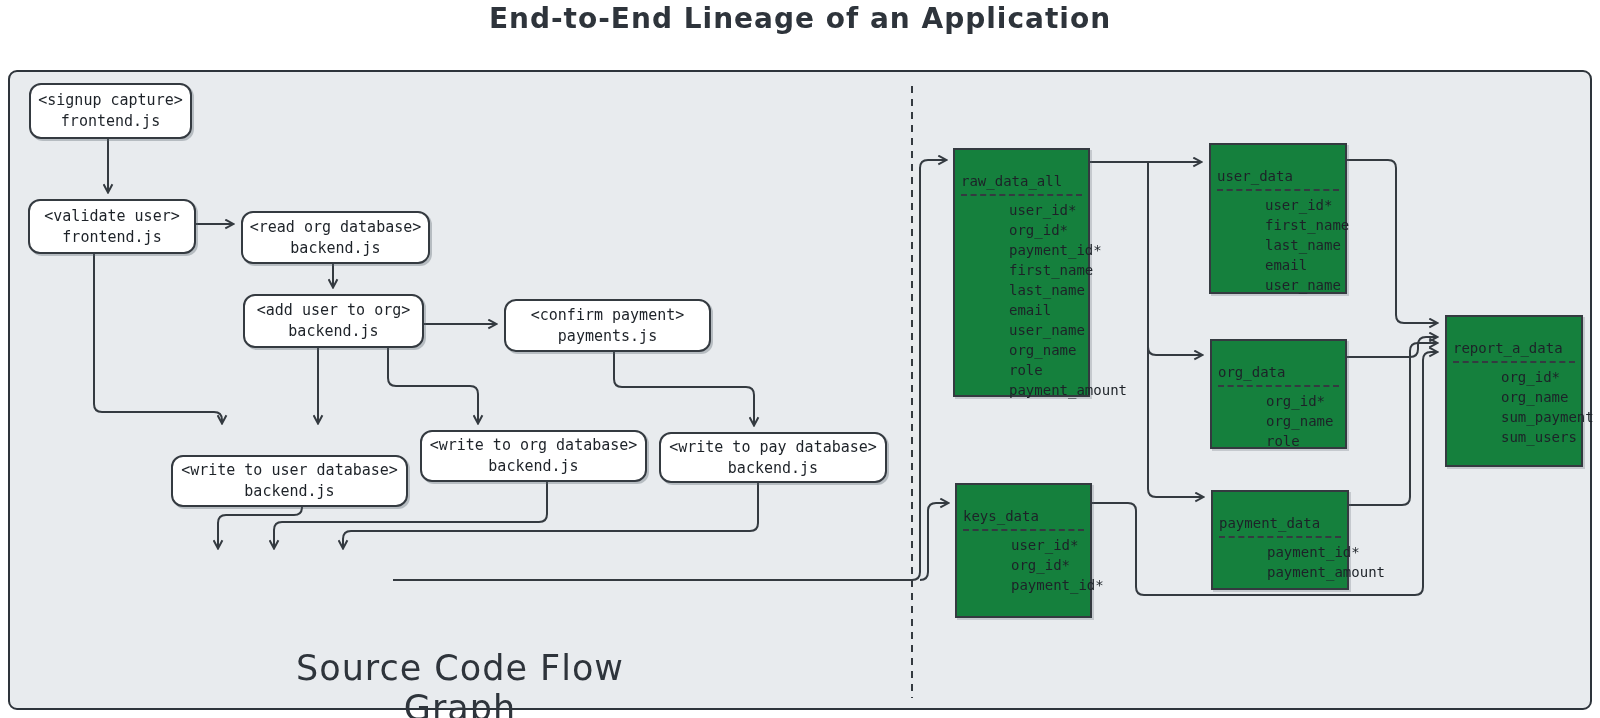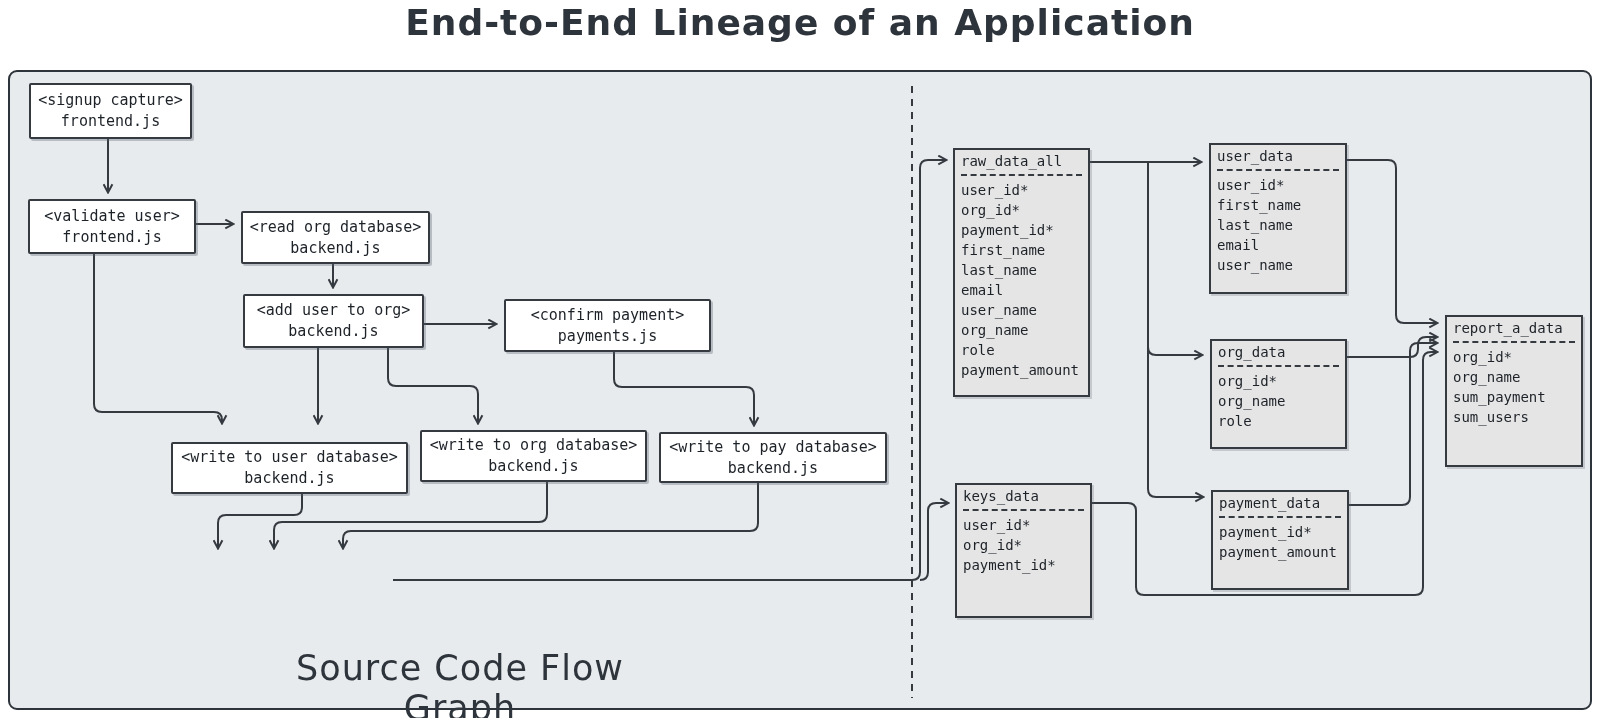--- a/index.html
+++ b/index.html
@@ -1,34 +1,34 @@
 <!DOCTYPE html>
 <html><head>
 <meta charset="utf-8">
 <style>
   html,body{margin:0;padding:0;background:#ffffff;}
   .canvas{position:relative;width:1600px;height:718px;background:#ffffff;overflow:hidden;
           font-family:"DejaVu Sans",sans-serif;color:#2b3137;}
   .title{position:absolute;left:0;top:2px;width:1600px;text-align:center;
-         font-size:36px;font-weight:bold;letter-spacing:1px;color:#2e343b;
+         font-size:28px;font-weight:bold;letter-spacing:1px;color:#2e343b;
          font-family:"DejaVu Sans",sans-serif;}
   .panel{position:absolute;left:8px;top:70px;width:1580px;height:636px;
          background:#e8ebee;border:2px solid #2e343b;border-radius:9px;}
   .edges{position:absolute;left:0;top:0;width:1600px;height:718px;pointer-events:none;}
-  .node{position:absolute;background:#ffffff;border:2px solid #343a40;border-radius:2px;
+  .node{position:absolute;background:#ffffff;border:2px solid #343a40;border-radius:12px;
         box-shadow:2px 2px 0 rgba(90,100,110,.35);
         display:flex;flex-direction:column;align-items:center;justify-content:center;
         font-family:"DejaVu Sans Mono",monospace;font-size:15px;line-height:21px;color:#1d2228;}
-  .table{position:absolute;background:#e5e5e5;border:2px solid #343a40;
+  .table{position:absolute;background:#15803d;border:2px solid #343a40;
          box-shadow:2px 2px 0 rgba(90,100,110,.25);
          font-family:"DejaVu Sans Mono",monospace;font-size:14px;color:#1d2228;
-         padding:0 6px;box-sizing:border-box;}
+         padding:20px 6px;box-sizing:border-box;}
   .tt{height:22px;line-height:22px;white-space:nowrap;}
   .sep{border-top:2px dashed #343a40;margin:2px 0 4px 0;}
-  .tf{height:20px;line-height:20px;white-space:nowrap;}
+  .tf{height:20px;line-height:20px;white-space:nowrap;margin-left:48px;}
   .slabel{position:absolute;text-align:center;font-size:35px;color:#2e343b;
           font-family:"DejaVu Sans",sans-serif;letter-spacing:1px;}
 </style>
 </head>
 <body>
 
 <div class="canvas">
 
   <div class="title">End-to-End Lineage of an Application</div>
 
@@ -78,21 +78,21 @@
     <div>backend.js</div>
   </div>
   <div class="node" style="left:243px;top:294px;width:177px;height:50px">
     <div>&lt;add user to org&gt;</div>
     <div>backend.js</div>
   </div>
   <div class="node" style="left:504px;top:299px;width:203px;height:49px">
     <div>&lt;confirm payment&gt;</div>
     <div>payments.js</div>
   </div>
-  <div class="node" style="left:171px;top:442px;width:233px;height:48px">
+  <div class="node" style="left:171px;top:455px;width:233px;height:48px">
     <div>&lt;write to user database&gt;</div>
     <div>backend.js</div>
   </div>
   <div class="node" style="left:420px;top:430px;width:223px;height:48px">
     <div>&lt;write to org database&gt;</div>
     <div>backend.js</div>
   </div>
   <div class="node" style="left:659px;top:432px;width:224px;height:47px">
     <div>&lt;write to pay database&gt;</div>
     <div>backend.js</div>

